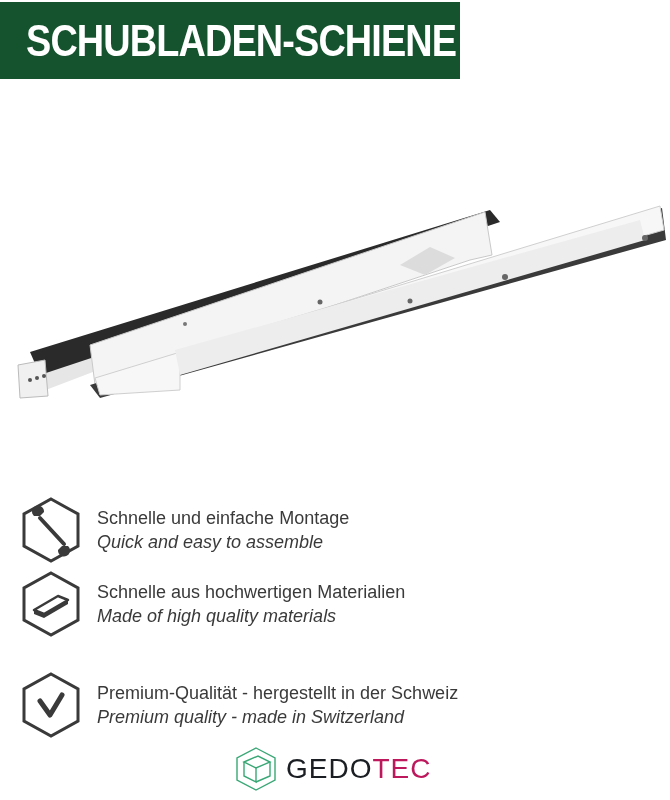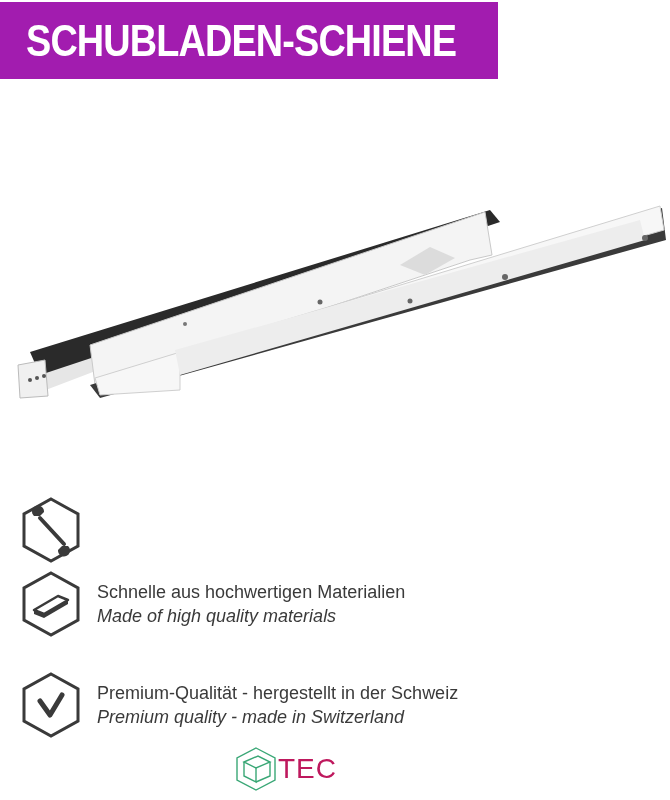--- a/index.html
+++ b/index.html
@@ -1,17 +1,17 @@
 <!DOCTYPE html>
 <html><head>
 <meta charset="utf-8">
 <style>
   html, body { margin:0; padding:0; }
   body { width:670px; height:800px; background:#ffffff; position:relative; overflow:hidden; font-family:"Liberation Sans", sans-serif; }
-  .banner { position:absolute; left:0; top:2px; width:498px; height:77px; background:#a21caf; display:flex; align-items:center; }
+  .banner { position:absolute; left:0; top:2px; width:460px; height:77px; background:#14532d; display:flex; align-items:center; }
   .banner .logo { margin-left:16px; width:62px; height:68px; }
   .banner .title { color:#fff; font-family:"Liberation Sans", sans-serif; font-weight:bold; font-size:44px; letter-spacing:-1px; margin-left:10px; transform:scaleX(0.86); transform-origin:left center; white-space:nowrap; }
   .product { position:absolute; left:0; top:200px; width:670px; height:200px; }
   .feature { position:absolute; left:20px; display:flex; align-items:center; }
   .feature .icon { width:62px; height:68px; flex:none; }
   .feature .txt { margin-left:15px; }
   .feature .de { font-size:18px; color:#3a3a3a; line-height:24px; white-space:nowrap; }
   .feature .en { font-size:18px; color:#3a3a3a; font-style:italic; line-height:24px; white-space:nowrap; }
   .brand { position:absolute; left:234px; top:746px; display:flex; align-items:center; }
   .brand .mark { width:44px; height:46px; }
@@ -56,20 +56,24 @@
 
 <div class="feature" style="top:496px;">
   <svg class="icon" viewBox="0 0 62 68">
     <polygon points="31,3 58,18 58,50 31,65 4,50 4,18" fill="none" stroke="#3a3a3a" stroke-width="3"></polygon>
     <g stroke="#3a3a3a" stroke-width="4" stroke-linecap="round" fill="none">
       <line x1="20" y1="22" x2="44" y2="48"></line>
     </g>
     <path d="M14,20 a6,6 0 1 1 10,-4 l-4,4 z" fill="#3a3a3a"></path>
     <path d="M48,50 a6,6 0 1 1 -10,4 l4,-4 z" fill="#3a3a3a"></path>
   </svg>
+  <div class="txt">
+    <div class="de">Schnelle und einfache Montage</div>
+    <div class="en">Quick and easy to assemble</div>
+  </div>
 </div>
 
 <div class="feature" style="top:570px;">
   <svg class="icon" viewBox="0 0 62 68">
     <polygon points="31,3 58,18 58,50 31,65 4,50 4,18" fill="none" stroke="#3a3a3a" stroke-width="3"></polygon>
     <polygon points="14,40 38,26 48,30 24,44" fill="none" stroke="#3a3a3a" stroke-width="2.5" stroke-linejoin="round"></polygon>
     <polygon points="14,40 24,44 24,48 14,44" fill="#3a3a3a"></polygon>
     <polygon points="24,44 48,30 48,34 24,48" fill="#3a3a3a"></polygon>
   </svg>
   <div class="txt">
@@ -91,14 +95,15 @@
 
 <div class="brand">
   <svg class="mark" viewBox="0 0 44 46">
     <g fill="none" stroke="#3aa776" stroke-width="1.4">
       <polygon points="22,2 41,12 41,34 22,44 3,34 3,12"></polygon>
       <polygon points="10,16 24,10 36,16 22,22"></polygon>
       <polyline points="10,16 10,30 22,36 22,22"></polyline>
       <polyline points="22,36 36,30 36,16"></polyline>
     </g>
   </svg>
+  <span class="name dark">GEDO</span>
     <span class="name green" style="margin-left:0;">TEC</span>
 </div>
 
 </body></html>

